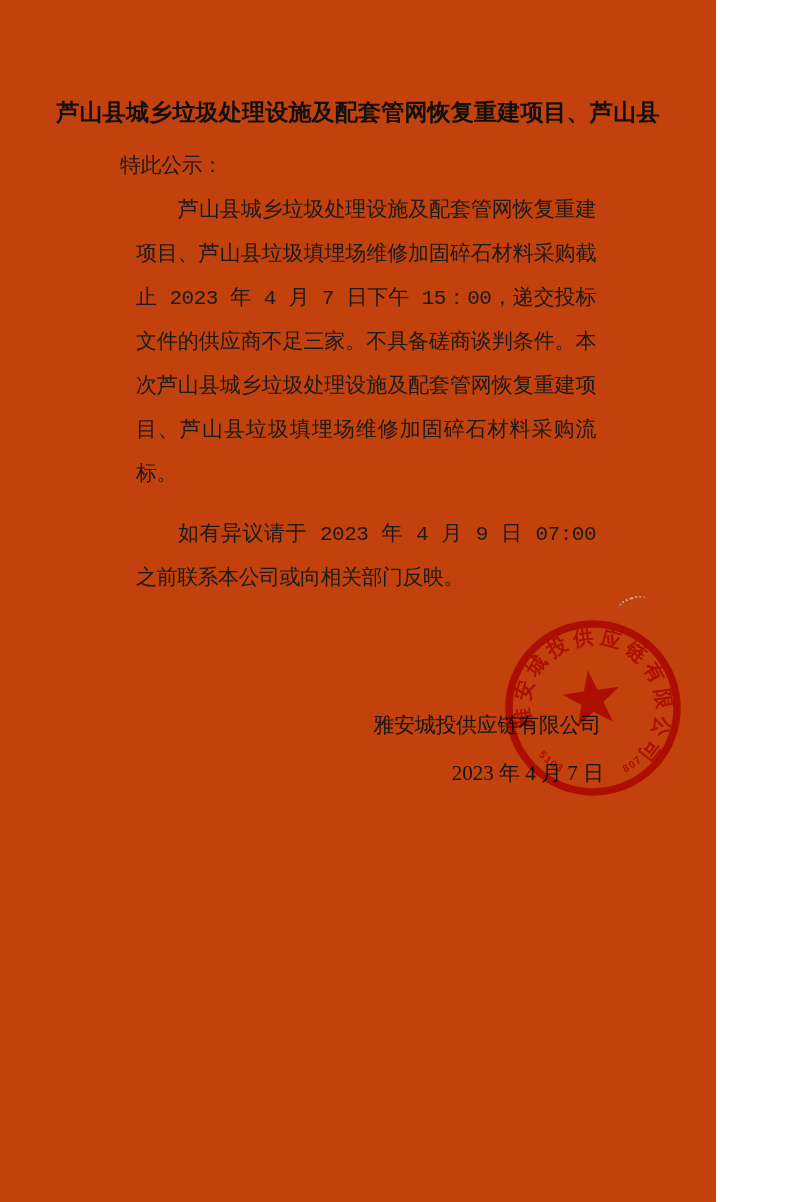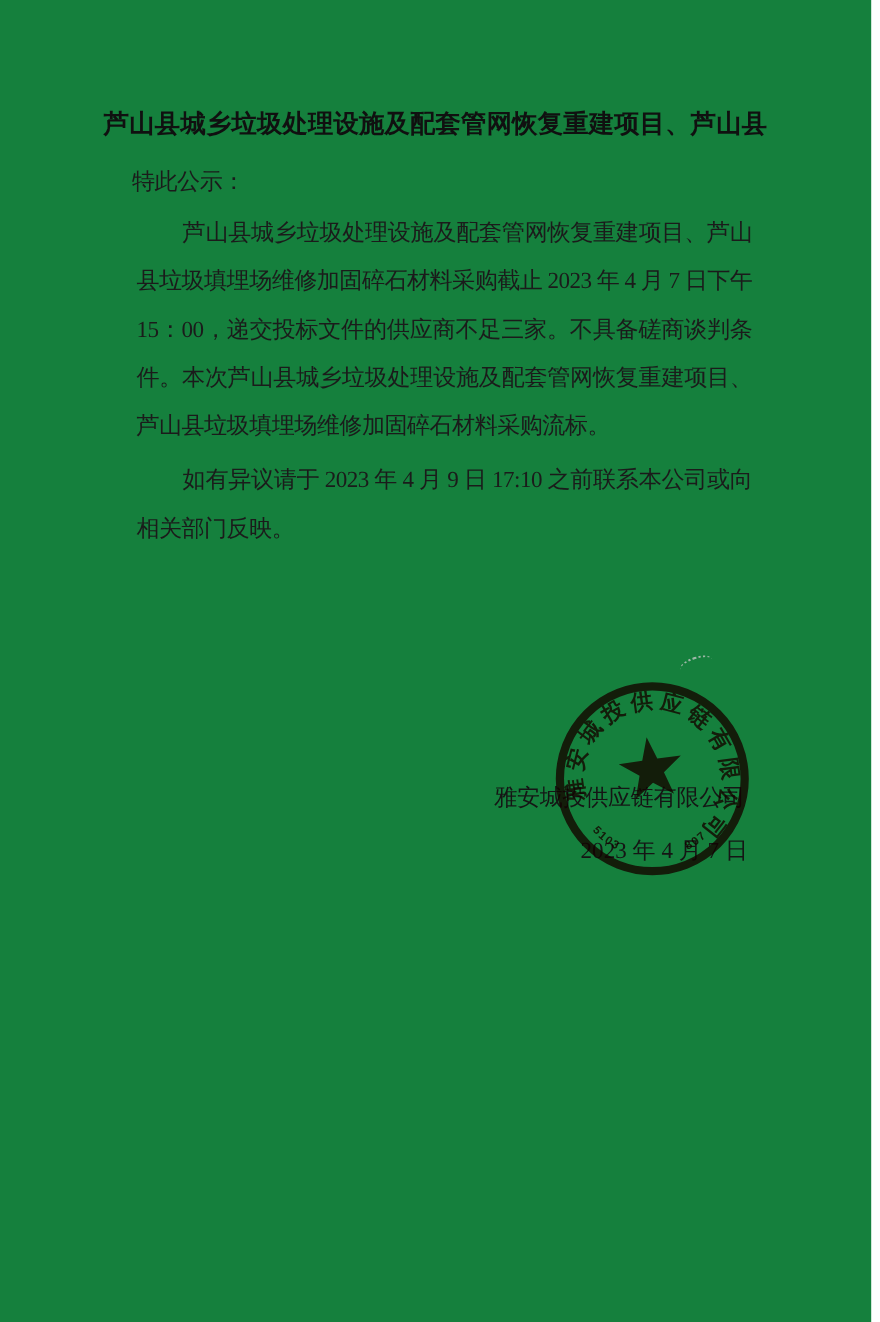--- a/index.html
+++ b/index.html
@@ -1,19 +1,19 @@
 <!DOCTYPE html>
 <html><head>
 <meta charset="utf-8">
 <style>
   html,body{margin:0;padding:0;background:#ffffff;}
   .page{
     position:relative;
-    width:792px;height:1202px;
-    background:#15803d;
+    width:716px;height:1202px;
+    background:#c2410c;
     overflow:hidden;
     color:#1b1b1b;
     font-family:"Liberation Serif","DejaVu Serif",serif;
   }
   .title{
     margin:0;
     padding-top:81px;
     font-family:"Liberation Sans","DejaVu Sans",sans-serif;
     font-weight:700;
     font-size:23px;
@@ -24,21 +24,21 @@
   }
   .doc-body{
     padding:0 104px 0 120px;
     font-size:21px;
     line-height:44px;
     letter-spacing:-0.5px;
     text-align:justify;
     text-justify:inter-ideograph;
   }
   .greeting{margin:0;}
-  .para{margin:4px;text-indent:2em;}
+  .para{margin:16px;text-indent:2em;font-family:Liberation Mono, monospace;}
   .p1{margin-top:2px;}
   .p2{margin-top:5px;}
   .p3{margin-top:-4px;}
   .signature{
     position:absolute;
     top:712px;right:115px;
     font-size:21px;line-height:26px;
     letter-spacing:-0.3px;
     color:#151515;
     z-index:2;
@@ -85,21 +85,21 @@
 
 <div class="page">
 
   <h1 class="title">
     <div>芦山县城乡垃圾处理设施及配套管网恢复重建项目、芦山县</div>
   </h1>
 
   <div class="doc-body">
     <p class="greeting">特此公示：</p>
     <p class="para p1">芦山县城乡垃圾处理设施及配套管网恢复重建项目、芦山县垃圾填埋场维修加固碎石材料采购截止 2023 年 4 月 7 日下午 15：00，递交投标文件的供应商不足三家。不具备磋商谈判条件。本次芦山县城乡垃圾处理设施及配套管网恢复重建项目、芦山县垃圾填埋场维修加固碎石材料采购流标。</p>
-    <p class="para p2">如有异议请于 2023 年 4 月 9 日 17:10 之前联系本公司或向相关部门反映。</p>
+    <p class="para p2">如有异议请于 2023 年 4 月 9 日 07:00 之前联系本公司或向相关部门反映。</p>
   </div>
 
   <div class="pen-mark"></div>
 
   <div class="signature">雅安城投供应链有限公司</div>
   <div class="date">2023 年 4 月 7 日</div>
 
   <svg class="seal" viewBox="0 0 200 200" aria-hidden="true">
     <circle cx="100" cy="100" r="84" fill="none" stroke-width="7.5" stroke="#e02a18"></circle>
     <polygon points="99,62 92.1,82.5 70.5,82.7 87.8,95.6 81.4,116.3 99,103.8 116.6,116.3 110.2,95.6 127.5,82.7 105.9,82.5" transform="rotate(-8 99 92)" fill="#e02a18"></polygon>

